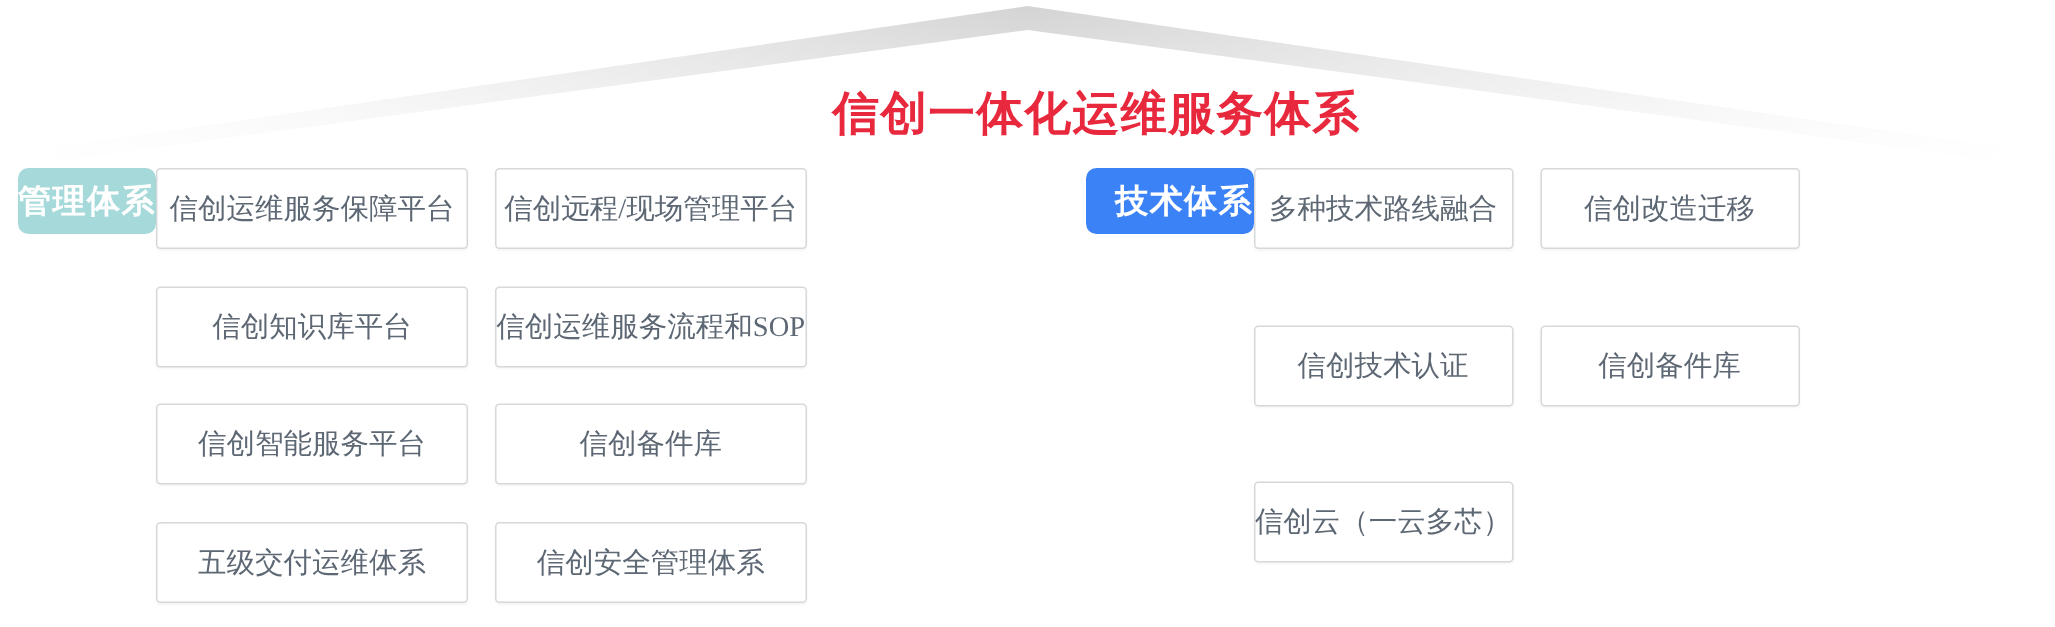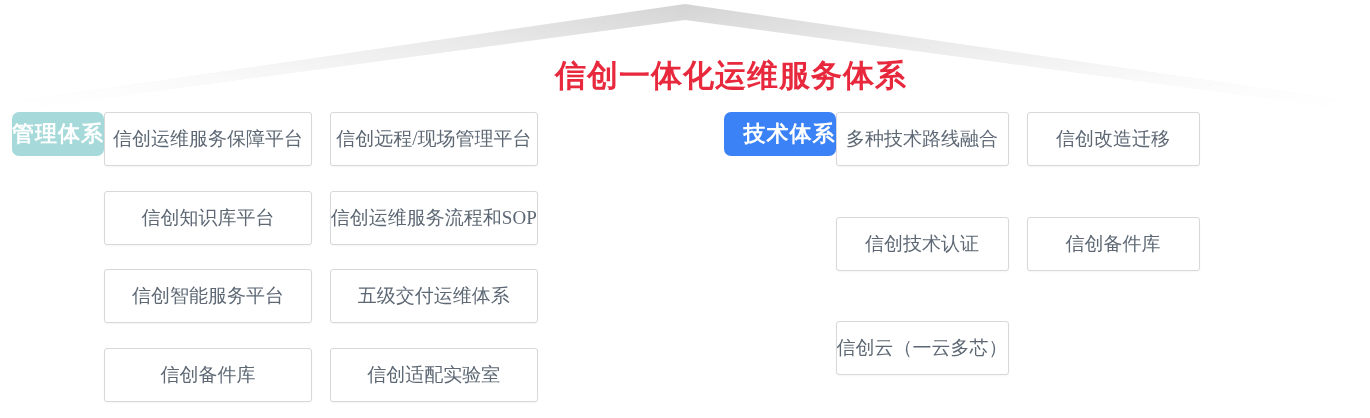--- a/index.html
+++ b/index.html
@@ -127,23 +127,23 @@
 <div id="panels">
 
   <div class="panel">
     <div class="panel-header teal">管理体系</div>
     <div class="panel-grid">
       <div class="cell">信创运维服务保障平台</div>
       <div class="cell">信创远程/现场管理平台</div>
       <div class="cell">信创知识库平台</div>
       <div class="cell">信创运维服务流程和SOP</div>
       <div class="cell">信创智能服务平台</div>
+      <div class="cell">信创备件库</div>
       <div class="cell">五级交付运维体系</div>
-      <div class="cell">信创备件库</div>
-      <div class="cell">信创适配实验室</div>
+      <div class="cell">信创安全管理体系</div>
     </div>
   </div>
 
   <div class="panel">
     <div class="panel-header orange">技术体系</div>
     <div class="panel-grid">
       <div class="cell">多种技术路线融合</div>
       <div class="cell">信创改造迁移</div>
       <div class="cell">信创技术认证</div>
       <div class="cell">信创备件库</div>

